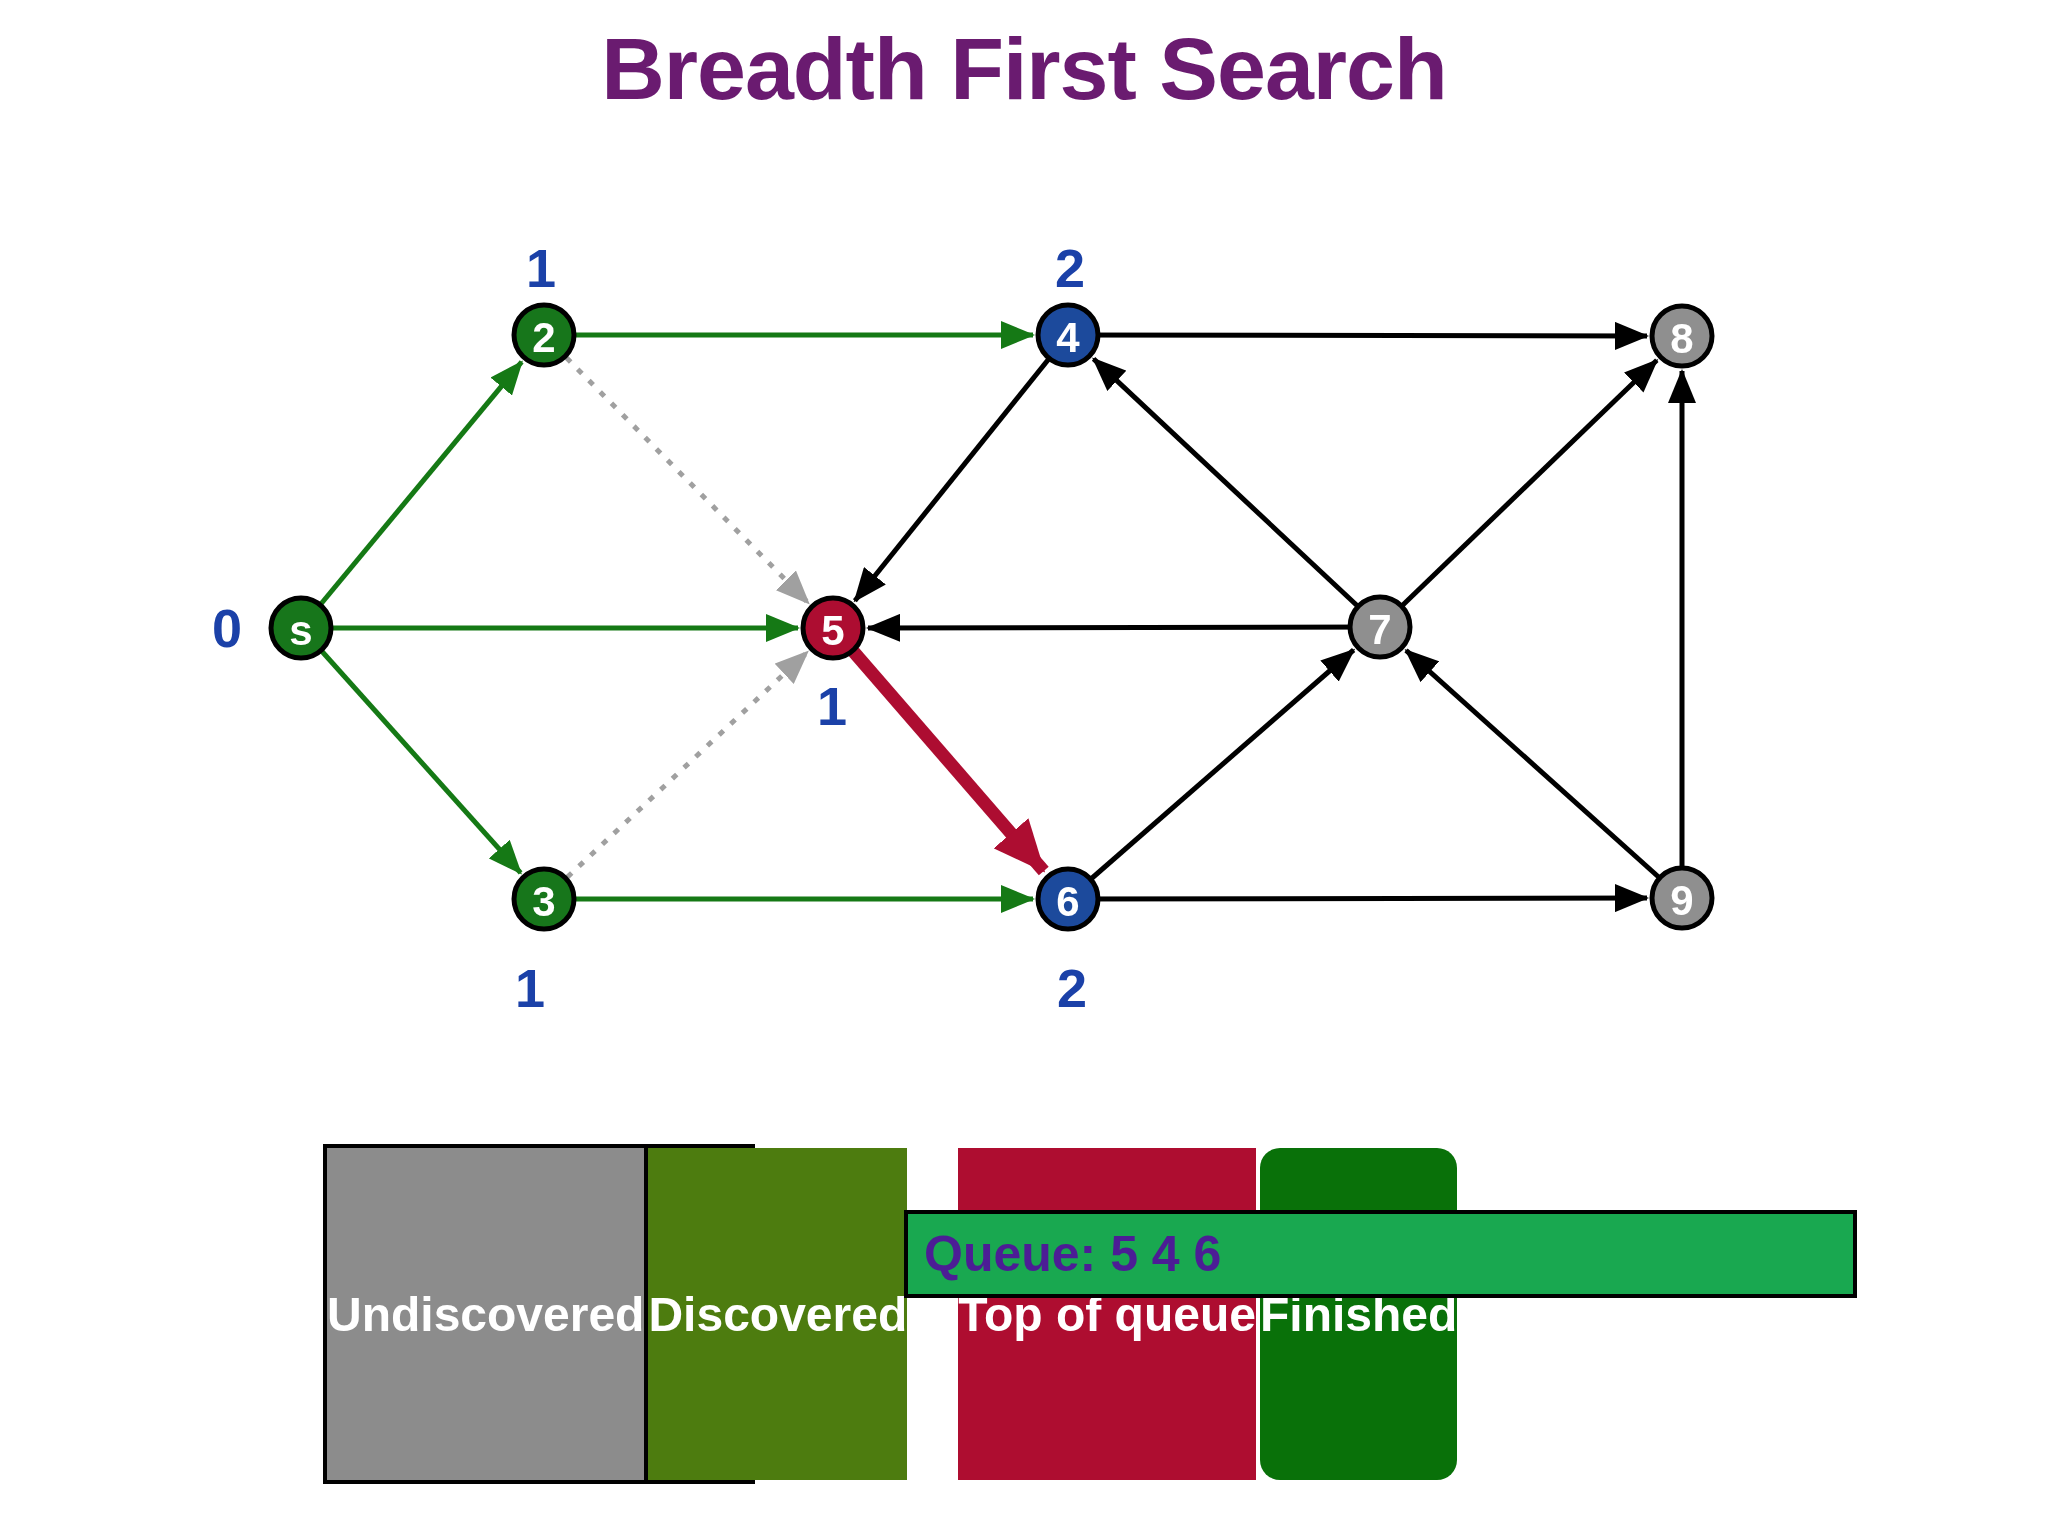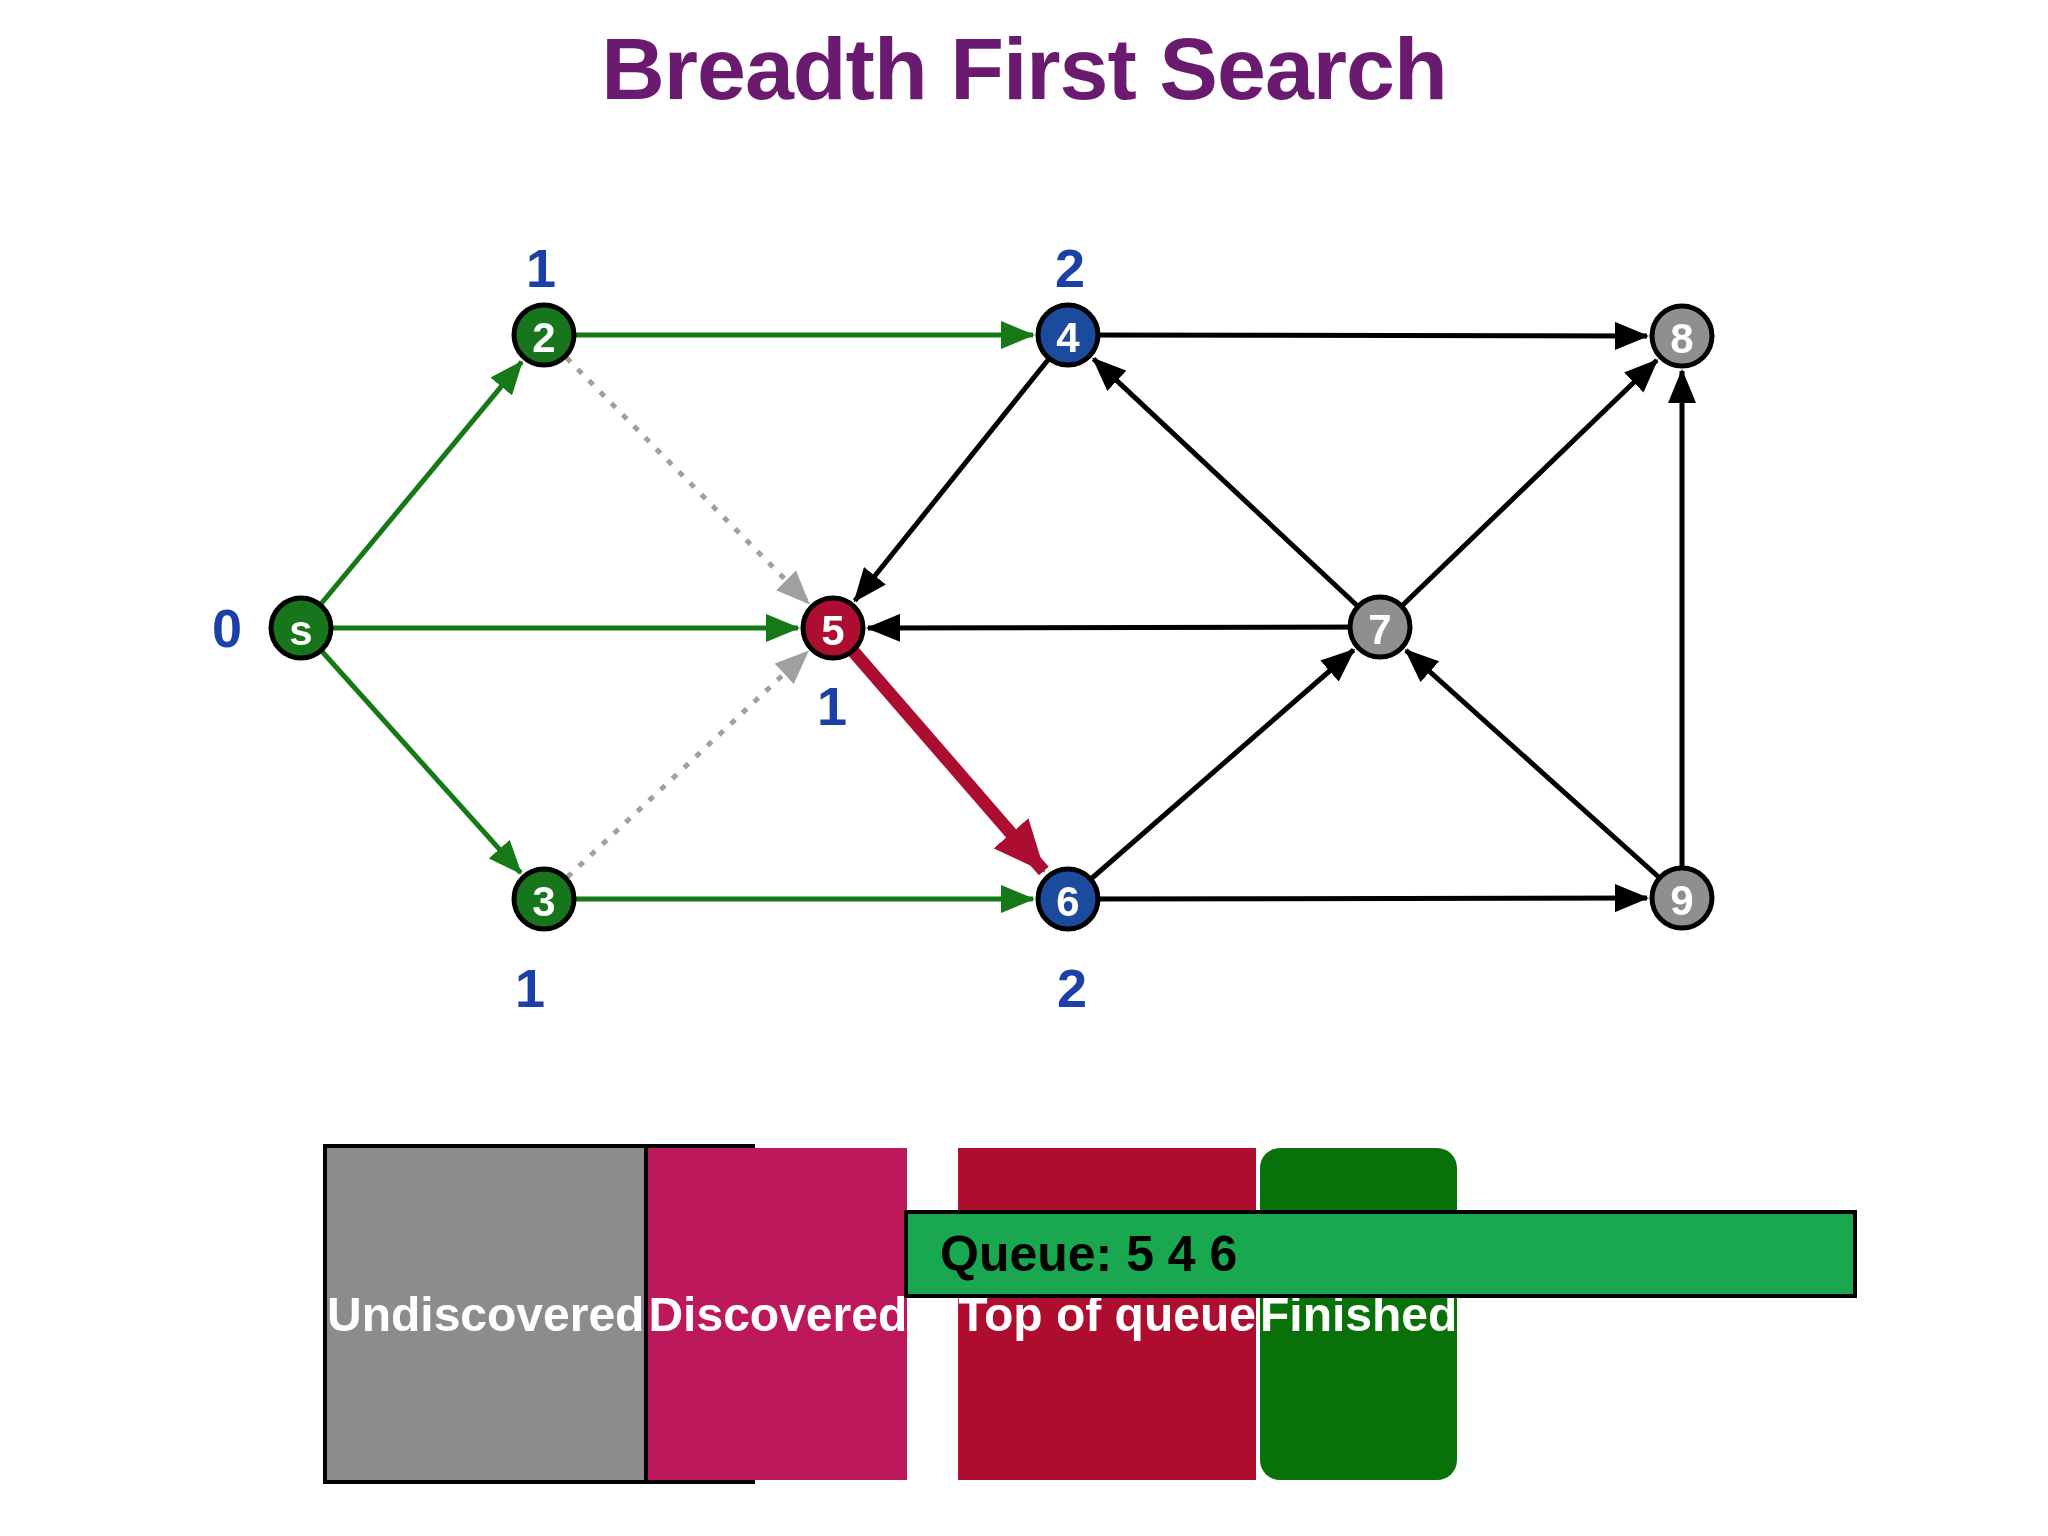--- a/index.html
+++ b/index.html
@@ -72,24 +72,24 @@
     left: 904px;
     top: 1210px;
     width: 953px;
     height: 88px;
     border: 4px solid #000000;
     box-sizing: border-box;
     display: flex;
     align-items: center;
   }
   #queue-box span {
-    color: #000000;
+    color: #4c1d95;
     font-size: 50px;
     font-weight: bold;
-    padding-left: 32px;
+    padding-left: 16px;
     white-space: nowrap;
   }
 </style>
 </head>
 <body>
 
 <div id="stage">
 
   <div id="title" style="color: rgb(106, 27, 112);">Breadth First Search</div>
 
@@ -166,21 +166,21 @@
       <text x="1070" y="268" class="dist-label" fill="#1B41A8">2</text>
       <text x="832" y="706" class="dist-label" fill="#1B41A8">1</text>
       <text x="530" y="988" class="dist-label" fill="#1B41A8">1</text>
       <text x="1072" y="988" class="dist-label" fill="#1B41A8">2</text>
     </svg>
 
   <div id="legend">
     <div class="legend-row" style="background: rgb(140, 140, 140);">
       <span>Undiscovered</span>
     </div>
-    <div class="legend-row" style="background: #be185d;">
+    <div class="legend-row" style="background: #4d7c0f;">
       <span>Discovered</span>
     </div>
     <div class="legend-row" style="background: rgb(174, 13, 48); margin-left: 47px;">
       <span>Top of queue</span>
     </div>
     <div class="legend-row" style="background: rgb(9, 113, 9); border-radius: 20px;">
       <span>Finished</span>
     </div>
   </div>
 

